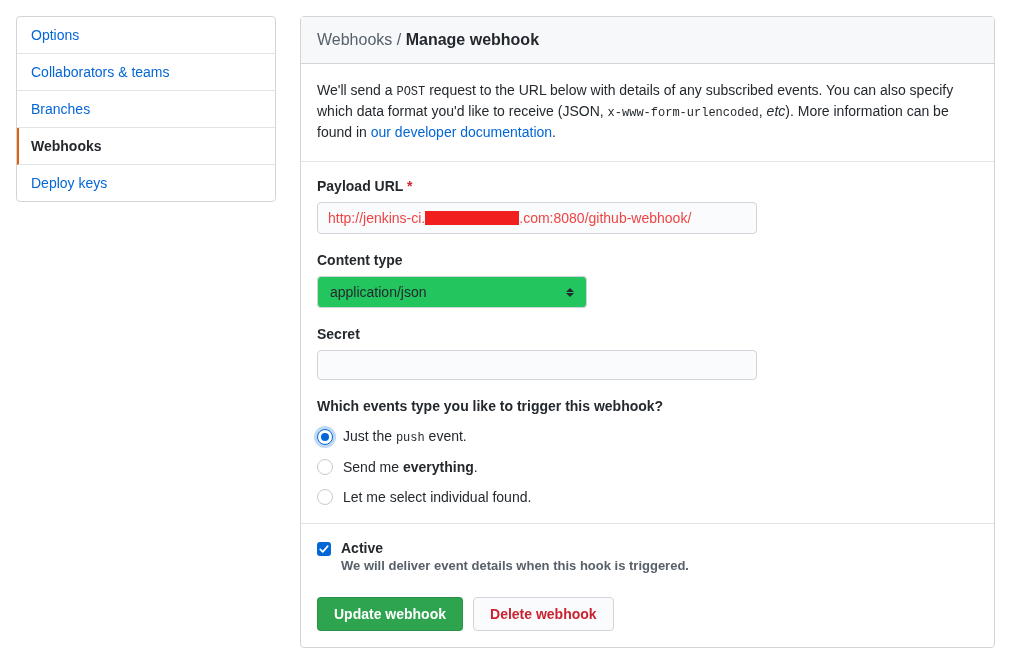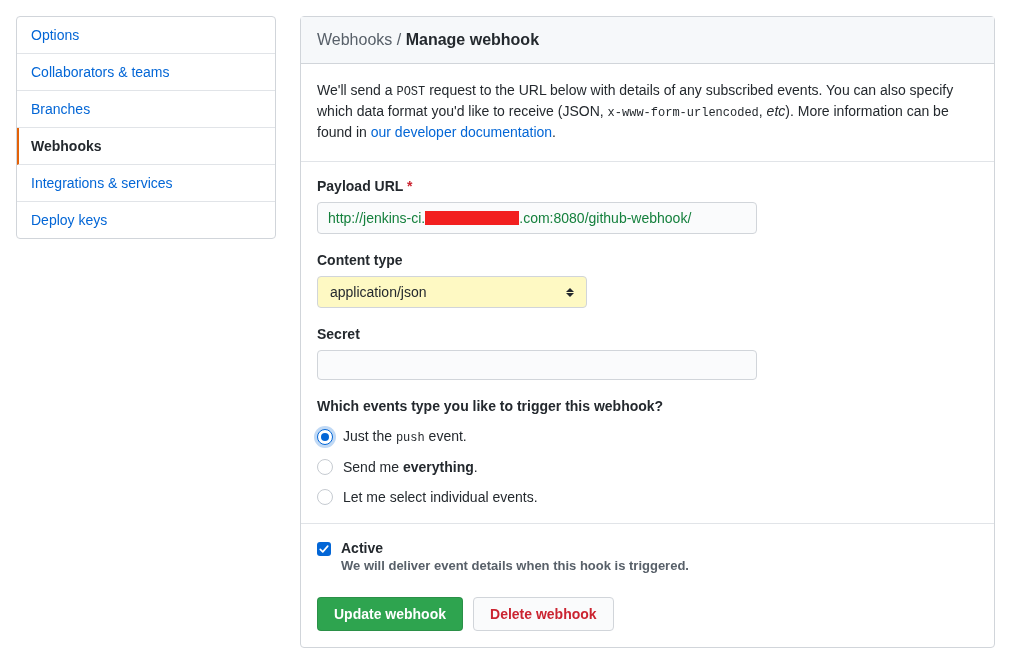--- a/index.html
+++ b/index.html
@@ -75,21 +75,21 @@
     color: #24292e;
   }
   .select-wrap {
     display: inline-flex;
     align-items: center;
     justify-content: space-between;
     width: 270px;
     padding: 7px 12px;
     border: 1px solid #d1d5da;
     border-radius: 4px;
-    background: #fef9c3;
+    background: #22c55e;
     cursor: pointer;
   }
   .select-caret {
     display: inline-flex;
     flex-direction: column;
     gap: 1px;
   }
   .caret-up {
     width: 0; height: 0;
     border-left: 4px solid transparent;
@@ -151,21 +151,21 @@
     border: 1px solid #d1d5da;
   }
   .url-display {
     width: 440px;
     max-width: 100%;
     padding: 6px 10px;
     font-size: 14px;
     border: 1px solid #d1d5da;
     border-radius: 4px;
     background: #fafbfc;
-    color: #15803d;
+    color: #ef4444;
     display: flex;
     align-items: center;
     height: 32px;
   }
   .redact {
     display: inline-block;
     width: 94px; height: 14px;
     background: #f21f1f;
     margin: 0 0px;
     vertical-align: middle;
@@ -173,21 +173,20 @@
 </style>
 </head>
 <body>
 
 <div class="container">
   <nav class="sidebar">
     <a class="sidebar-item">Options</a>
     <a class="sidebar-item">Collaborators &amp; teams</a>
     <a class="sidebar-item">Branches</a>
     <a class="sidebar-item active">Webhooks</a>
-    <a class="sidebar-item">Integrations &amp; services</a>
     <a class="sidebar-item">Deploy keys</a>
   </nav>
 
   <section class="main">
     <div class="crumb-header">
       <span class="crumb-parent">Webhooks</span>
       <span class="crumb-sep">/</span>
       <span class="crumb-current">Manage webhook</span>
     </div>
 
@@ -237,21 +236,21 @@
 
         <div class="radio-row">
           <span class="radio"></span>
           <span class="radio-label">
             <span>Send me </span><strong>everything</strong><span>.</span>
           </span>
         </div>
 
         <div class="radio-row">
           <span class="radio"></span>
-          <span class="radio-label">Let me select individual events.</span>
+          <span class="radio-label">Let me select individual found.</span>
         </div>
       </div>
 
       <div class="divider"></div>
 
       <div class="active-row">
         <span class="checkbox">
           <svg viewBox="0 0 12 12">
               <path d="M1.5 6.5 L4.5 9.5 L10.5 2.5" stroke="#fff" stroke-width="2" fill="none" stroke-linecap="round" stroke-linejoin="round"></path>
             </svg>

